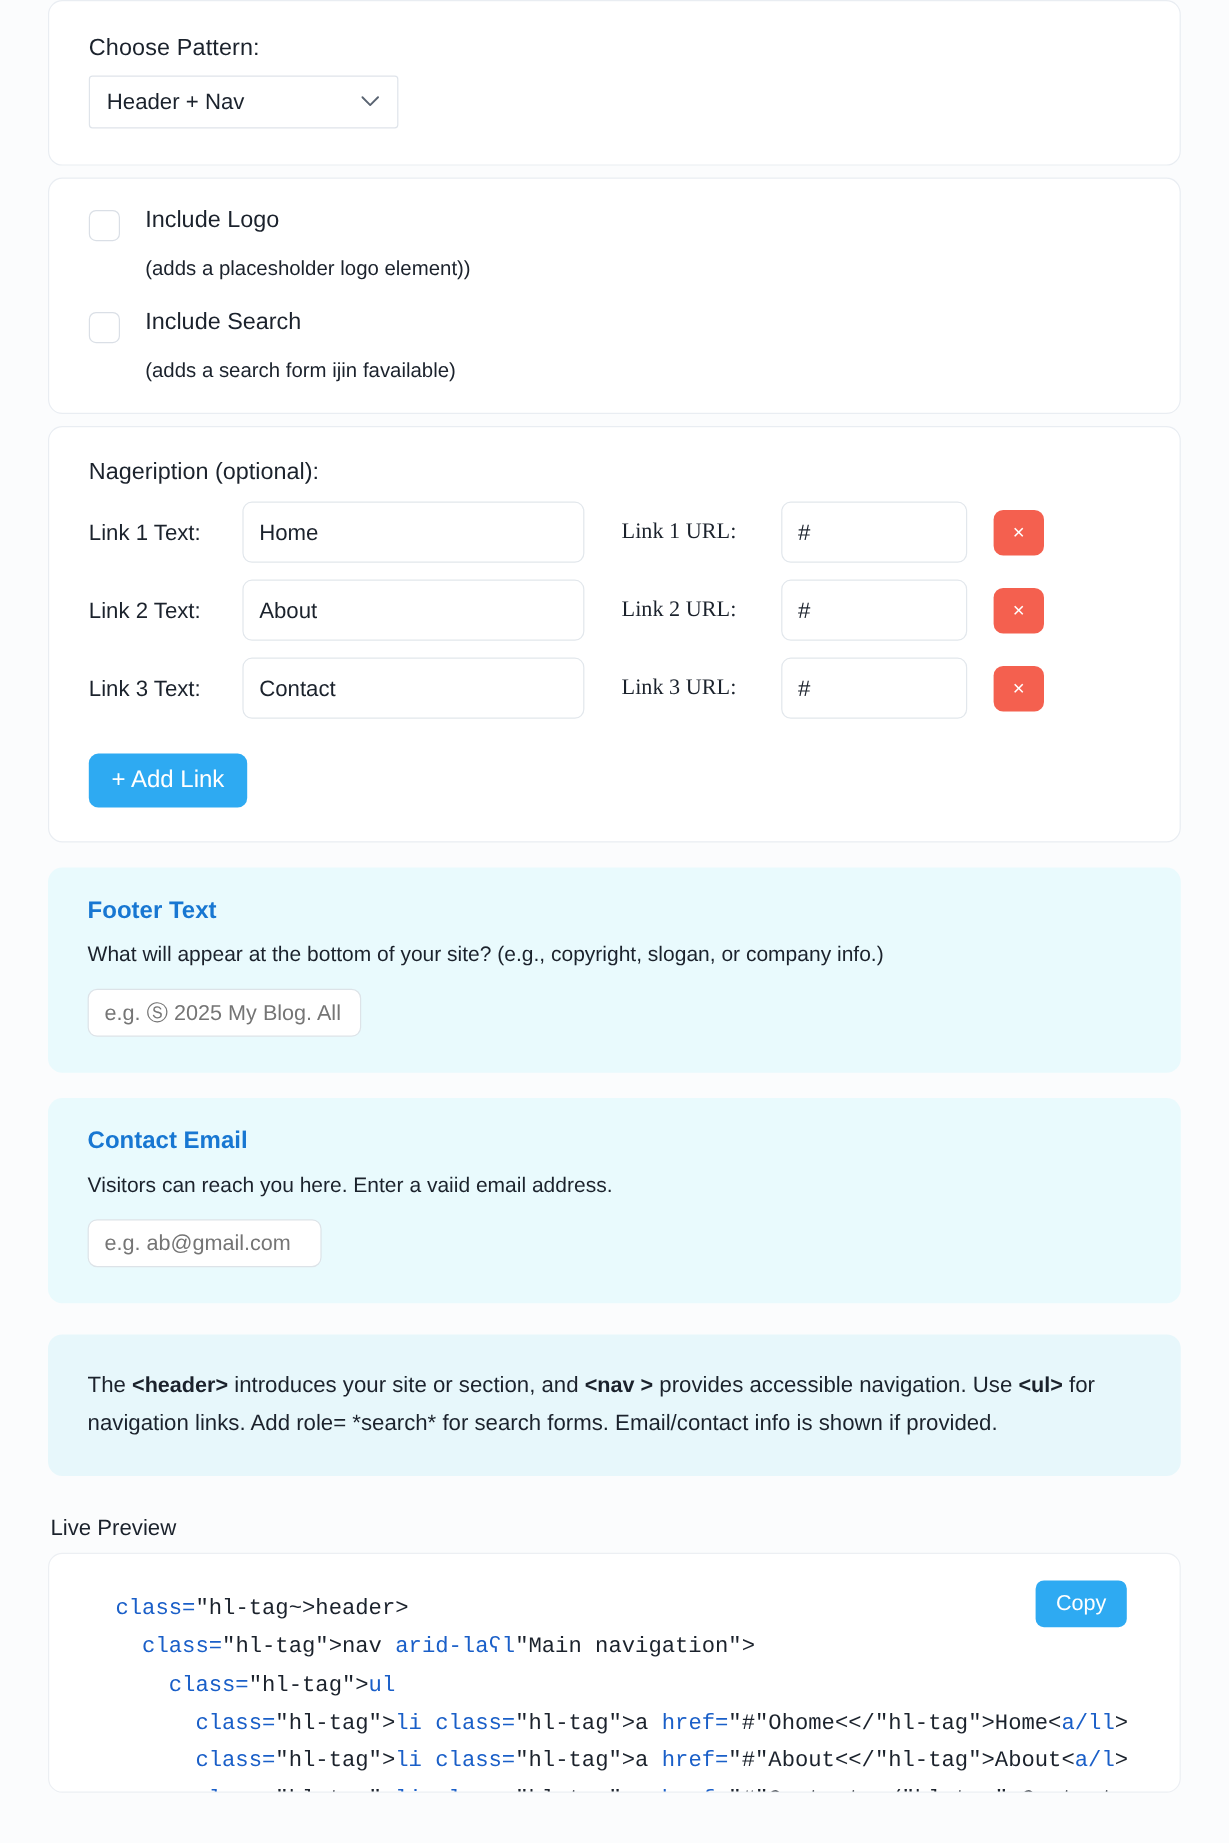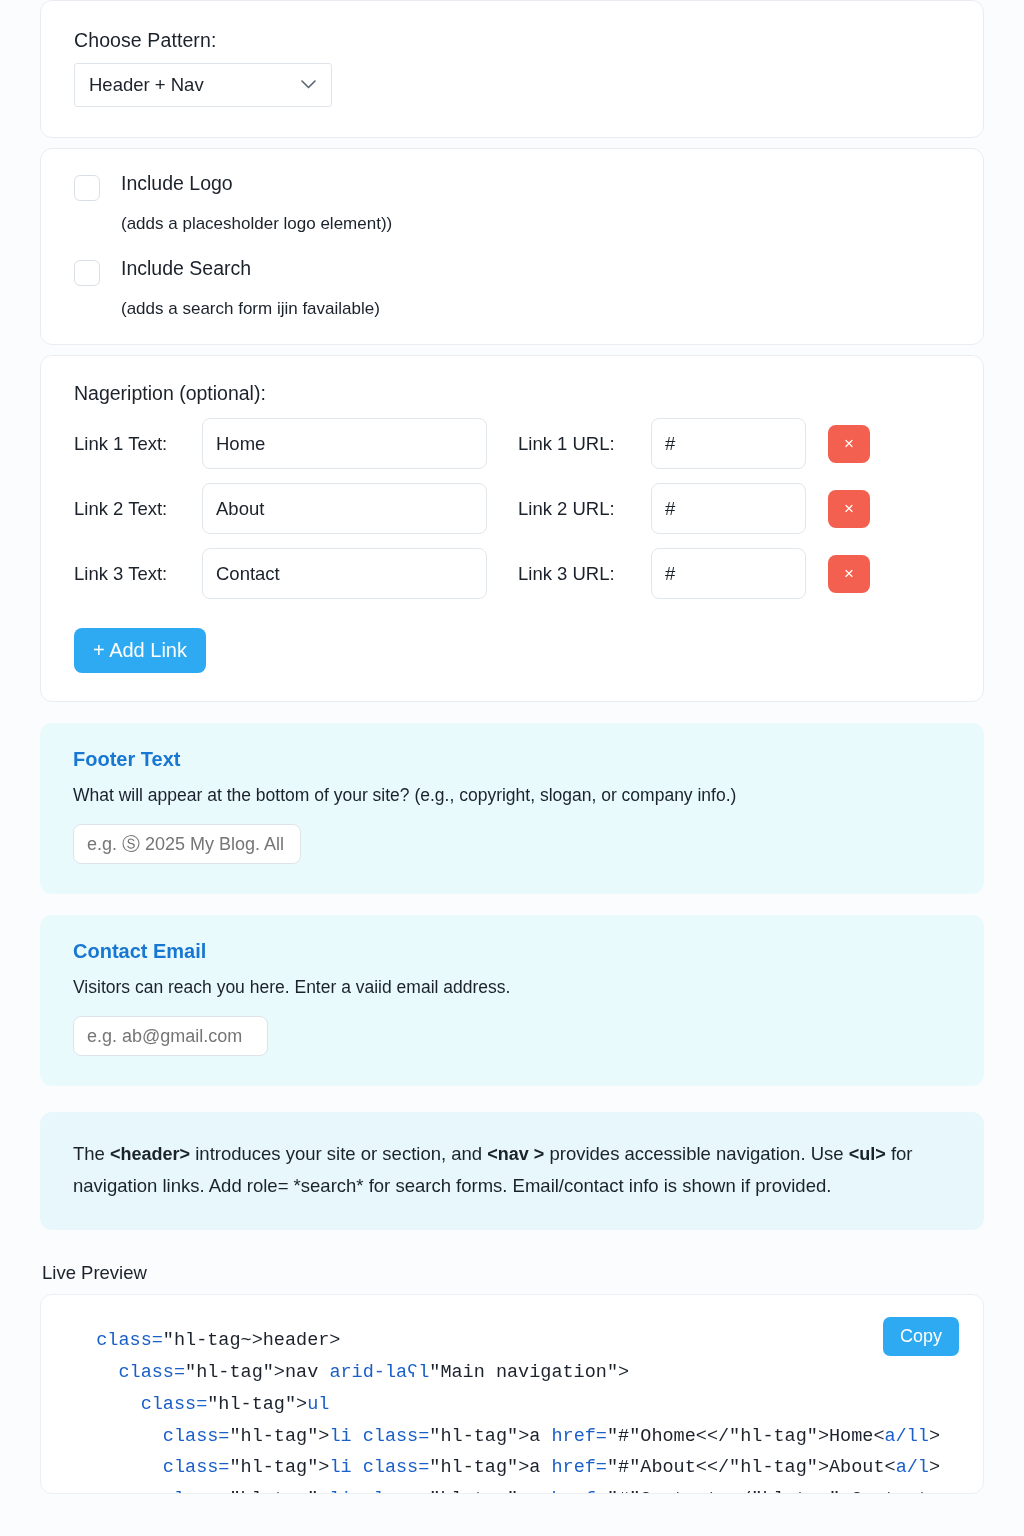--- a/index.html
+++ b/index.html
@@ -92,21 +92,21 @@
   }
   .link-row {
     display: flex; align-items: center;
     margin-bottom: 14px;
   }
   .lr-label {
     font-size: 18.5px;
     color: #1b222c;
     width: 128px; flex: 0 0 128px;
   }
-  .lr-label.url { width: 133px; flex: 0 0 133px; }
+  .lr-label.url { width: 133px; flex: 0 0 133px; font-family: Liberation Serif, serif; }
   .txt-input {
     height: 51px;
     border: 1px solid #e2e7ec;
     border-radius: 8px;
     background: #fff;
     font-size: 18.5px;
     color: #1b222c;
     padding: 0 13px;
     font-family: "Liberation Sans", sans-serif;
     outline: none;
@@ -194,21 +194,21 @@
     background: #ffffff;
     border: 1px solid #eceff3;
     border-radius: 12px;
     padding: 22px 0 0 0;
     position: relative;
     height: 200px;
     overflow: hidden;
   }
   .copy-btn {
     position: absolute;
-    top: 22px; right: 24px;
+    top: 22px; right: 44px;
     background: #2eaaf2;
     border: none; border-radius: 7px;
     color: #fff;
     font-size: 18px;
     padding: 9px 17px;
     font-family: "Liberation Sans", sans-serif;
     cursor: pointer;
   }
   pre.code {
     margin: 0;

